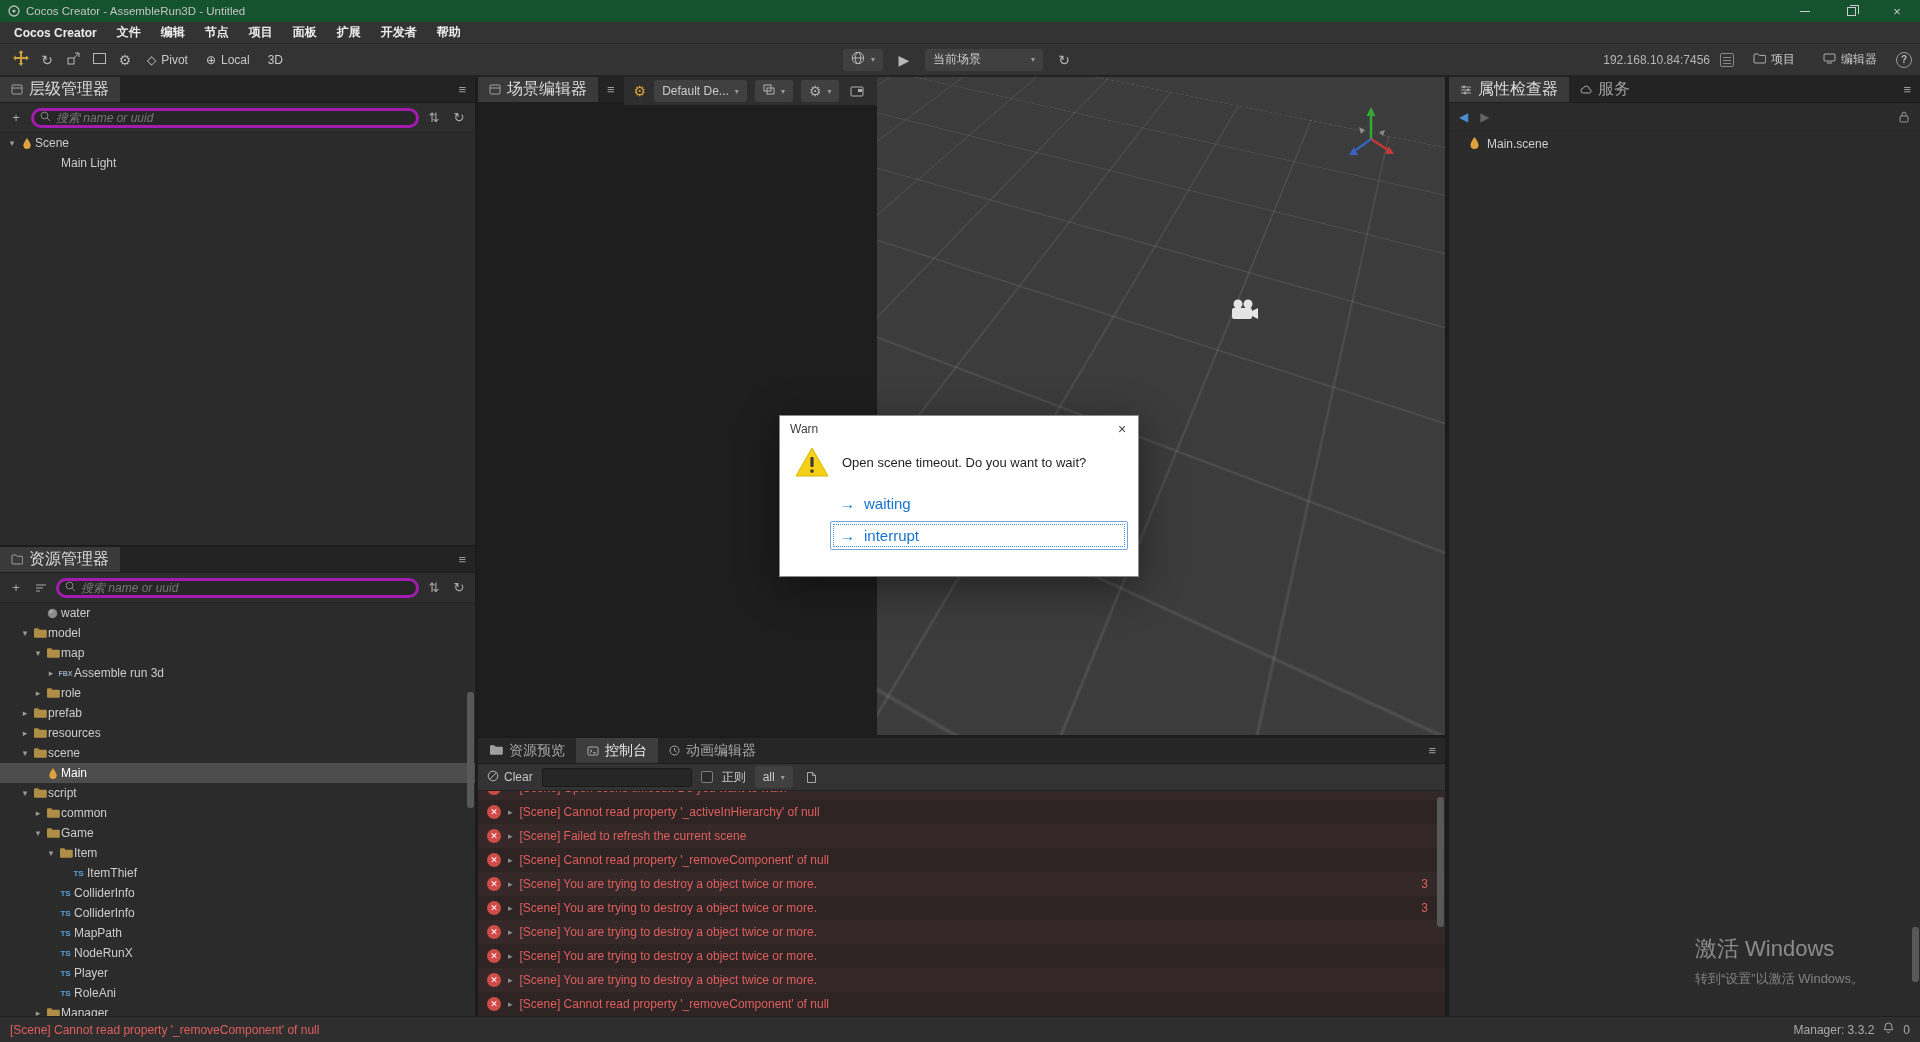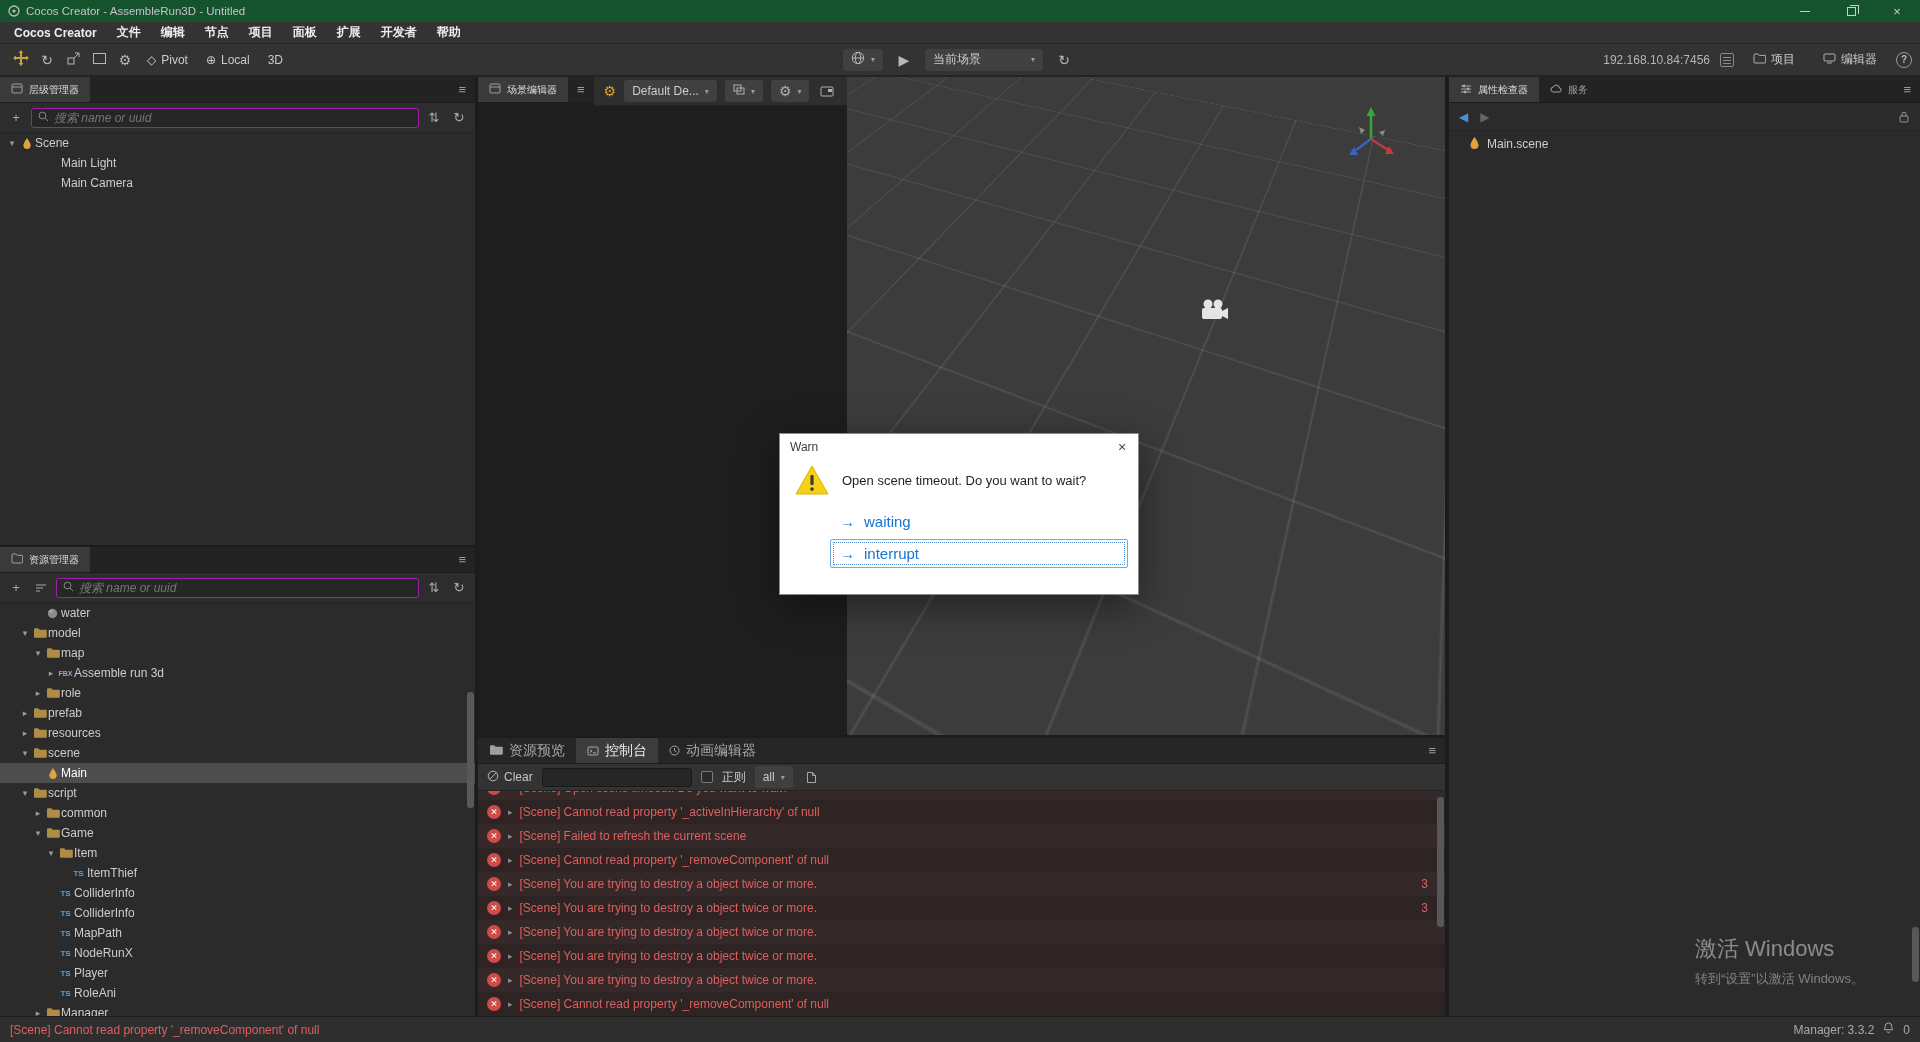--- a/index.html
+++ b/index.html
@@ -36,27 +36,27 @@
   .help-circle { width:16px; height:16px; border:1px solid #9a9a9a; border-radius:50%; display:grid; place-items:center; color:#bbb; font-size:10px; font-weight:bold; }
 
   
   .main { flex:1; display:flex; min-height:0; }
   .left-col { width:478px; flex:0 0 478px; display:flex; flex-direction:column; border-right:3px solid #1c1c1c; background:#2b2b2b; }
   .center-col { flex:1; display:flex; flex-direction:column; min-width:0; }
   .right-col { width:475px; flex:0 0 475px; border-left:4px solid #1c1c1c; background:#2b2b2b; display:flex; flex-direction:column; position:relative; }
 
   
   .panel-header { height:26px; background:#232323; display:flex; align-items:stretch; border-bottom:1px solid #1c1c1c; flex:0 0 auto; }
-  .panel-tab { display:flex; align-items:center; gap:6px; padding:0 11px; background:#3a3a3a; color:#dcdcdc; font-size:10px; }
+  .panel-tab { display:flex; align-items:center; gap:6px; padding:0 11px; background:#3a3a3a; color:#dcdcdc; font-size:16px; }
   .panel-tab.inactive { background:transparent; color:#9f9f9f; }
   .panel-menu { margin-left:auto; align-self:center; padding:0 9px; color:#9a9a9a; font-size:13px; }
 
   .search-row { height:30px; display:flex; align-items:center; gap:5px; padding:0 6px; background:#2d2d2d; border-bottom:1px solid #242424; flex:0 0 auto; }
   .icon-btn { width:20px; height:20px; display:grid; place-items:center; color:#a8a8a8; border-radius:3px; font-size:13px; }
-  .search-input { flex:1; height:20px; background:#262626; border:1px solid #a21caf; border-radius:3px; display:flex; align-items:center; gap:5px; padding:0 6px; }
+  .search-input { flex:1; height:20px; background:#262626; border:3px solid #a21caf; border-radius:10px; display:flex; align-items:center; gap:5px; padding:0 6px; }
   .search-input input { flex:1; background:transparent; border:none; outline:none; color:#ccc; font-style:italic; font-size:12px; min-width:0; }
   .search-input input::placeholder { color:#767676; font-style:italic; }
 
   
   .tree { flex:1; min-height:0; overflow:hidden; background:#2b2b2b; position:relative; display:flex; flex-direction:column; }
   .tree-row { flex:0 0 20px; display:flex; align-items:center; color:#cccccc; font-size:12px; white-space:nowrap; }
   .tree-row.selected { background:#4d4d4d; color:#fff; }
   .tree-arrow { width:12px; text-align:center; color:#9a9a9a; font-size:9px; flex:0 0 12px; }
   .tree-icon { width:17px; flex:0 0 17px; display:grid; place-items:center; }
   .ts-badge { font-size:8px; font-weight:bold; color:#56a0d8; }
@@ -106,21 +106,21 @@
   .watermark { position:absolute; right:56px; bottom:28px; color:rgba(255,255,255,0.45); text-align:left; pointer-events:none; }
   .watermark .l1 { font-size:22px; }
   .watermark .l2 { font-size:13px; margin-top:6px; color:rgba(255,255,255,0.40); }
 
   
   .statusbar { height:26px; background:#2e2e2e; border-top:1px solid #1e1e1e; display:flex; align-items:center; padding:0 10px; gap:8px; flex:0 0 auto; }
   .status-error { color:#e05e5e; font-size:12px; }
   .status-right { margin-left:auto; display:flex; align-items:center; gap:9px; color:#a9a9a9; font-size:12px; }
 
   
-  .dialog { position:absolute; left:779px; top:433px; width:360px; height:162px; background:#ffffff; border:1px solid #8a8a8a;
+  .dialog { position:absolute; left:779px; top:415px; width:360px; height:162px; background:#ffffff; border:1px solid #8a8a8a;
             box-shadow:0 10px 40px rgba(0,0,0,0.45); z-index:20; display:flex; flex-direction:column; color:#222; }
   .dialog-titlebar { height:26px; display:flex; align-items:center; padding-left:10px; font-size:12px; color:#3c3c3c; flex:0 0 auto; }
   .dialog-close { margin-left:auto; width:32px; height:100%; display:grid; place-items:center; color:#444; font-size:14px; }
   .dialog-body { display:flex; gap:12px; padding:4px 14px 0 14px; }
   .dialog-msg { font-size:13px; color:#1f1f1f; padding-top:9px; }
   .dialog-options { padding:8px 10px 8px 50px; display:flex; flex-direction:column; gap:3px; }
   .dialog-opt { height:29px; display:flex; align-items:center; gap:9px; color:#1673d1; font-size:15px; padding:0 9px; border:1px solid transparent; }
   .dialog-opt.focused { border:1px solid #74a9dd; outline:1px dotted #4a90d9; outline-offset:-4px; border-radius:2px; }
   .opt-arrow { color:#1673d1; font-size:15px; }
 </style>
@@ -270,25 +270,20 @@
                 <svg width="10" height="13" viewBox="0 0 11 14">
                   <path d="M5.5 1 C5.5 1 1.5 6.5 1.5 9 a4 4 0 0 0 8 0 C9.5 6.5 5.5 1 5.5 1 Z" fill="#dfa23c"></path>
                 </svg>
               </span>
               <span class="tree-label">Scene</span>
             </div>
             <div class="tree-row" style="padding-left: 32px;">
               <span class="tree-arrow"></span>
               <span class="tree-icon"></span>
               <span class="tree-label">Main Light</span>
-            </div>
-            <div class="tree-row" style="padding-left: 32px;">
-              <span class="tree-arrow"></span>
-              <span class="tree-icon"></span>
-              <span class="tree-label">Main Camera</span>
             </div>
           </div>
       </div>
 
       <div class="assets-panel">
         <div class="panel-header">
           <div class="panel-tab">
             <span><svg width="12" height="11" viewBox="0 0 12 11">
                   <path d="M1 2 a1 1 0 0 1 1-1 h3 l1.2 1.3 H11 a0.7 0.7 0 0 1 .7.7 V9 a1 1 0 0 1 -1 1 H2 a1 1 0 0 1 -1-1 Z" fill="none" stroke="#9f9f9f"></path>
                 </svg></span>

